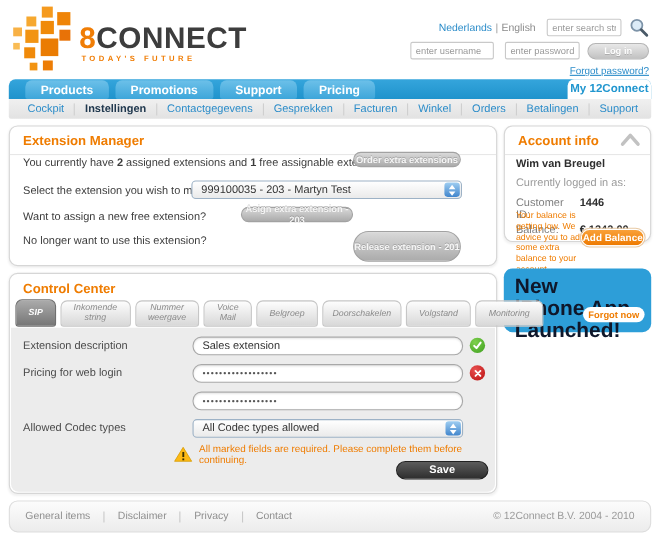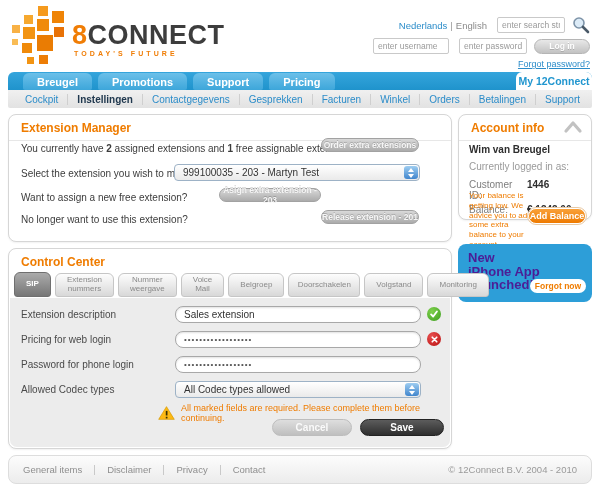--- a/index.html
+++ b/index.html
@@ -60,27 +60,27 @@
   .ai-muted { color:#9a9a9a; }
   .ai-name { font-weight:bold; color:#2e2e2e; }
   .ai-key { width:58px; color:#7e7e7e; }
   .ai-val { font-weight:bold; color:#2e2e2e; }
   .ai-warning { position:absolute; left:10px; top:76px; width:66px; font-size:8px; line-height:1.22; color:#ef7c00; }
   .add-balance { position:absolute; right:5px; top:93px; width:58px; height:16px; border:1px solid #fff; outline:1px solid #e8c9a4; border-radius:999px; background:linear-gradient(#f9a13a,#ee7a00); color:#fff; font-weight:bold; font-size:9px; cursor:pointer; font-family:"Liberation Sans",sans-serif; }
   .chevron-btn { position:absolute; right:8px; top:5px; width:20px; height:14px; background:none; border:none; cursor:pointer; padding:0; }
 
   
   .banner { position:absolute; left:458px; top:244px; width:134px; height:58px; background:#2d9ed8; border-radius:8px; cursor:pointer; }
-  .banner-line { color:#4c1d95; font-weight:bold; font-size:13px; line-height:1.05; margin-left:10px; }
+  .banner-line { color:#0f172a; font-weight:bold; font-size:19px; line-height:1.05; margin-left:10px; }
   .banner-line.first { margin-top:7px; }
   .order-now { position:absolute; right:6px; bottom:9px; width:56px; height:14px; border:none; border-radius:999px; background:#fff; color:#ef7c00; font-size:8.5px; font-weight:bold; cursor:pointer; font-family:"Liberation Sans",sans-serif; }
 
   
   .cc-tabs { position:absolute; left:5px; top:22px; right:5px; height:26px; display:flex; align-items:flex-end; gap:4px; }
-  .cc-tab { width:72px; height:22px; border:1px solid #c6c6c6; border-radius:6px 6px 3px 3px; background:linear-gradient(#fdfdfd,#d8d8d8); color:#8a8a8a; font-size:8px; line-height:1.1; display:flex; align-items:center; justify-content:center; text-align:center; cursor:pointer; padding:11px; }
+  .cc-tab { width:72px; height:22px; border:1px solid #c6c6c6; border-radius:6px 6px 3px 3px; background:linear-gradient(#fdfdfd,#d8d8d8); color:#8a8a8a; font-size:8px; line-height:1.1; display:flex; align-items:center; justify-content:center; text-align:center; cursor:pointer; padding:11px;font-style:italic; }
   .cc-tab.active { height:25px; background:linear-gradient(#ababab,#767676); border-color:#6f6f6f; color:#fff; font-weight:bold; }
   .cc-body { position:absolute; left:1px; right:1px; top:49px; bottom:1px; background:#ececec; border-radius:0 0 7px 7px; }
   .cc-row { position:absolute; left:0; right:0; height:18px; }
   .cc-label { position:absolute; left:11px; top:3px; font-size:10px; color:#4a4a4a;text-align:right; }
   .cc-input { position:absolute; left:165px; top:0; width:246px; height:17px; border:1px solid #a8a8a8; border-radius:8px; background:#fff; box-shadow:inset 0 1px 2px rgba(0,0,0,0.12); font-family:"Liberation Sans",sans-serif; font-size:10px; color:#333; padding:0 8px; outline:none; }
   .cc-input.pw { font-size:8px; letter-spacing:1px; color:#555; }
   .status-ic { position:absolute; left:417px; top:1px; width:14px; height:14px; border-radius:50%; display:flex; align-items:center; justify-content:center; }
   .status-ic.ok { background:radial-gradient(circle at 35% 30%, #7ed04c, #3d9e1f); }
   .status-ic.bad { background:radial-gradient(circle at 35% 30%, #e85050, #b90f0f); }
   .cc-warning { position:absolute; left:148px; top:105px; display:flex; align-items:center; gap:6px; }
@@ -137,21 +137,21 @@
         <input class="hinput" placeholder="enter password" style="">
         <button class="login-btn">Log in</button>
       </div>
       <div class="hrow">
         <a class="forgot">Forgot password?</a>
       </div>
     </div>
   </div>
 
   <div class="nav">
-    <div class="nav-tab">Breugel</div>
+    <div class="nav-tab">Products</div>
     <div class="nav-tab">Promotions</div>
     <div class="nav-tab">Support</div>
     <div class="nav-tab">Pricing</div>
     <div class="my-tab">My 12Connect</div>
   </div>
 
   <div class="subnav">
     <a>Cockpit</a>
     <a class="active">Instellingen</a>
     <a>Contactgegevens</a>
@@ -175,21 +175,21 @@
       <span class="stepper">
           <i class="tri-up"></i>
           <i class="tri-down"></i>
         </span>
     </div>
 
     <div class="em-label" style="top:77px;">Want to assign a new free extension?</div>
     <button class="btn-grey" style="left:210px; top:73px; width:102px; height:14px;">Asign extra extension - 203</button>
 
     <div class="em-label" style="top:99px;">No longer want to use this extension?</div>
-    <button class="btn-grey" style="left:312px; top:95px; width:98px; height:14px;">Release extension - 201</button>
+    <button class="btn-grey" style="left:312px; top:95px; width:98px; height:28px;">Release extension - 201</button>
   </div>
 
   <div class="panel" style="left:458px; top:114px; width:134px; height:106px;">
     <div class="panel-title">Account info</div>
     <button class="chevron-btn">
       <svg width="20" height="14" viewBox="0 0 20 14">
           <polyline points="3,11 10,3 17,11" fill="none" stroke="#c2c2c2" stroke-width="3.2" stroke-linecap="round" stroke-linejoin="round"></polyline>
         </svg>
     </button>
     <div class="ai-row">
@@ -213,21 +213,21 @@
     <div class="banner-line">iPhone App</div>
     <div class="banner-line">Launched!</div>
     <button class="order-now">Forgot now</button>
   </div>
 
   <div class="panel" style="left:8px; top:248px; width:444px; height:201px;">
     <div class="panel-title" style="border-bottom:none;">Control Center</div>
 
     <div class="cc-tabs">
       <div class="cc-tab active">SIP</div>
-      <div class="cc-tab">Extension nummers</div>
+      <div class="cc-tab">Inkomende string</div>
       <div class="cc-tab">Nummer weergave</div>
       <div class="cc-tab">Voice Mail</div>
       <div class="cc-tab">Belgroep</div>
       <div class="cc-tab">Doorschakelen</div>
       <div class="cc-tab">Volgstand</div>
       <div class="cc-tab">Monitoring</div>
     </div>
 
     <div class="cc-body">
       <div class="cc-row" style="top:8px;">
@@ -242,21 +242,20 @@
       <div class="cc-row" style="top:33px;">
         <span class="cc-label">Pricing for web login</span>
         <input class="cc-input pw" value="••••••••••••••••••" style="">
         <span class="status-ic bad">
           <svg width="9" height="9" viewBox="0 0 12 12">
               <path d="M3 3 L9 9 M9 3 L3 9" stroke="#fff" stroke-width="2.2" stroke-linecap="round"></path>
             </svg>
         </span>
       </div>
       <div class="cc-row" style="top:58px;">
-        <span class="cc-label">Password for phone login</span>
         <input class="cc-input pw" value="••••••••••••••••••" style="">
       </div>
       <div class="cc-row" style="top:83px;">
         <span class="cc-label">Allowed Codec types</span>
         <div class="selectbox" style="left:165px; top:0; width:246px;">
           <span>All Codec types allowed</span>
           <span class="stepper">
               <i class="tri-up"></i>
               <i class="tri-down"></i>
             </span>
@@ -265,21 +264,20 @@
 
       <div class="cc-warning">
         <svg width="18" height="16" viewBox="0 0 24 20">
             <polygon points="12,1 23,19 1,19" fill="#fdb913" stroke="#d69a00" stroke-width="1"></polygon>
             <rect x="11" y="7" width="2.4" height="6.5" fill="#3a3000"></rect>
             <rect x="11" y="15.3" width="2.4" height="2.4" fill="#3a3000"></rect>
           </svg>
         <span>All marked fields are required. Please complete them before continuing.</span>
       </div>
 
-      <button class="cancel-btn">Cancel</button>
       <button class="save-btn">Save</button>
     </div>
   </div>
 
   <div class="footer">
     <div class="footer-links">
       <a>General items</a>
       <a>Disclaimer</a>
       <a>Privacy</a>
       <a>Contact</a>

